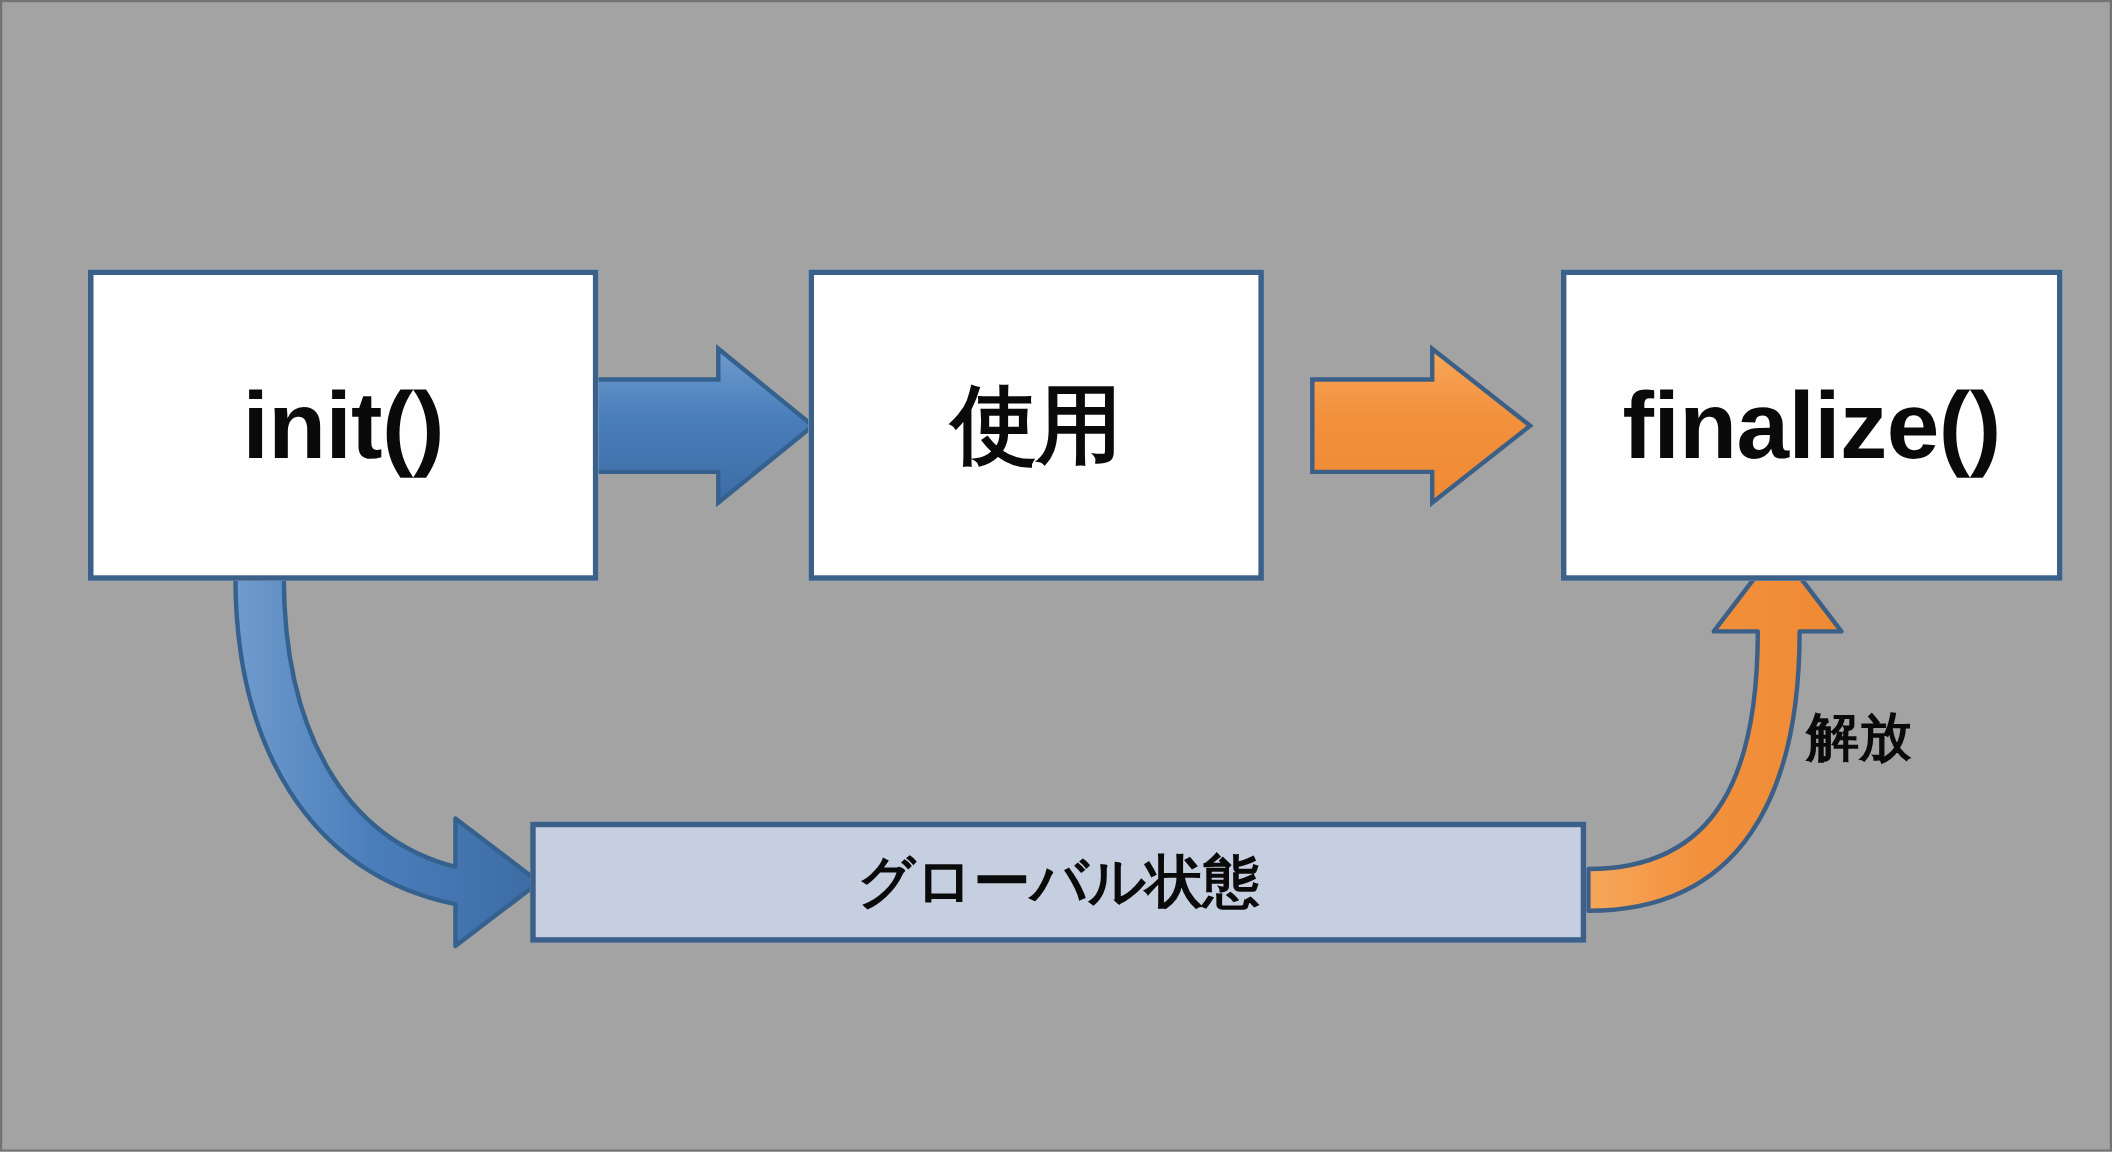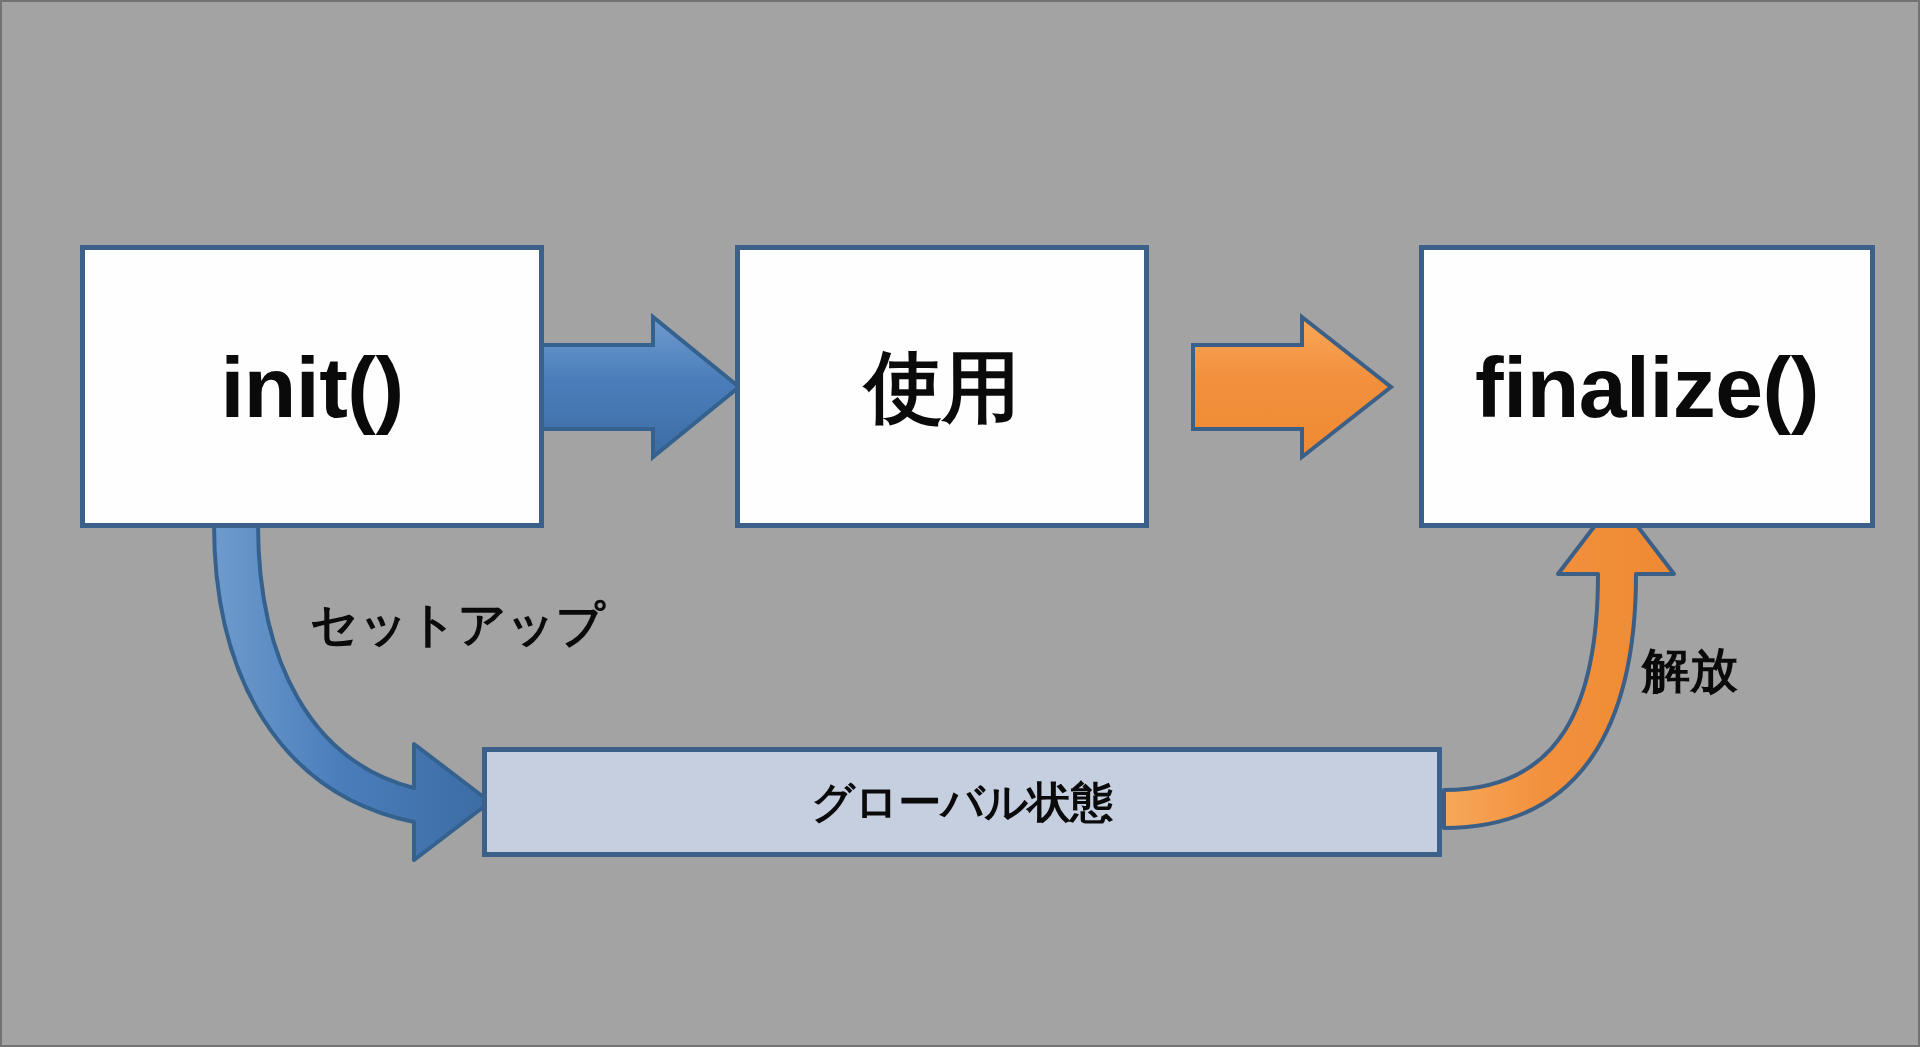--- a/index.html
+++ b/index.html
@@ -59,21 +59,21 @@
   #box-final  { left: 1385px; top: 243px; width: 456px; height: 283px; margin-left: 32px; }
 
   #box-global {
     left: 480px;
     top: 745px;
     width: 960px;
     height: 110px;
     background: #c6cfdf;
     border: 5px solid #3b6089;
   }
-  #box-global .cjk-label { font-size: 43px; }
+  #box-global .cjk-label { font-size: 52px; }
 
   .edge-label {
     position: absolute;
     font-weight: 700;
     color: #0a0a0a;
     white-space: nowrap;
     font-family: "DejaVu Sans", "Liberation Sans", sans-serif;
     line-height: 1;
   }
   #label-setup   { left: 308px;  top: 598px; font-size: 48px; }
@@ -149,17 +149,16 @@
   </div>
 
   <div class="node-box" id="box-final">
     <span class="node-label latin-label">finalize()</span>
   </div>
 
   <div class="node-box" id="box-global">
     <span class="node-label cjk-label">グローバル状態</span>
   </div>
 
-  <div class="edge-label" id="label-setup">セットアップ</div>
 
   <div class="edge-label" id="label-release">解放</div>
 
 </div>
 
 </body></html>

